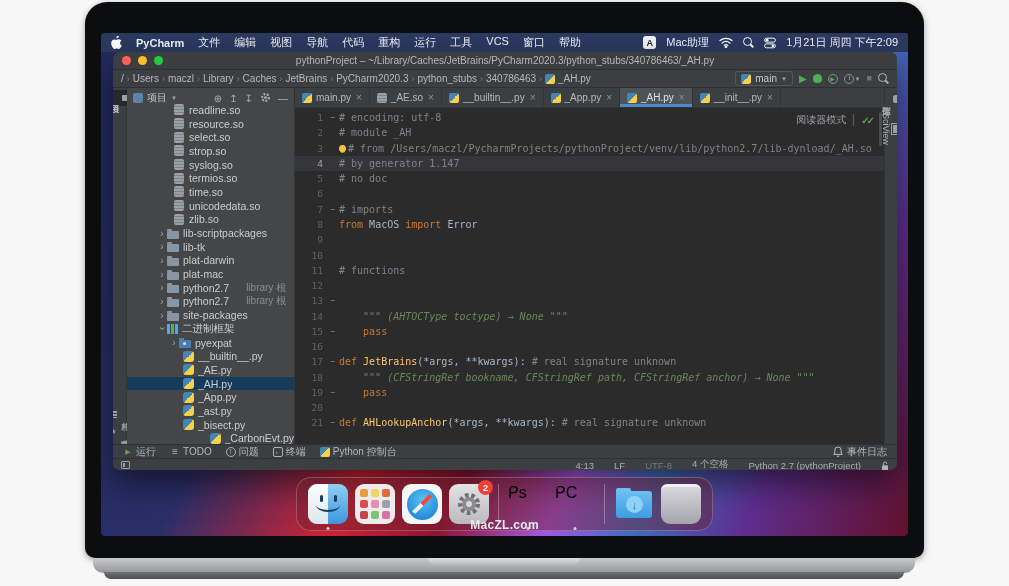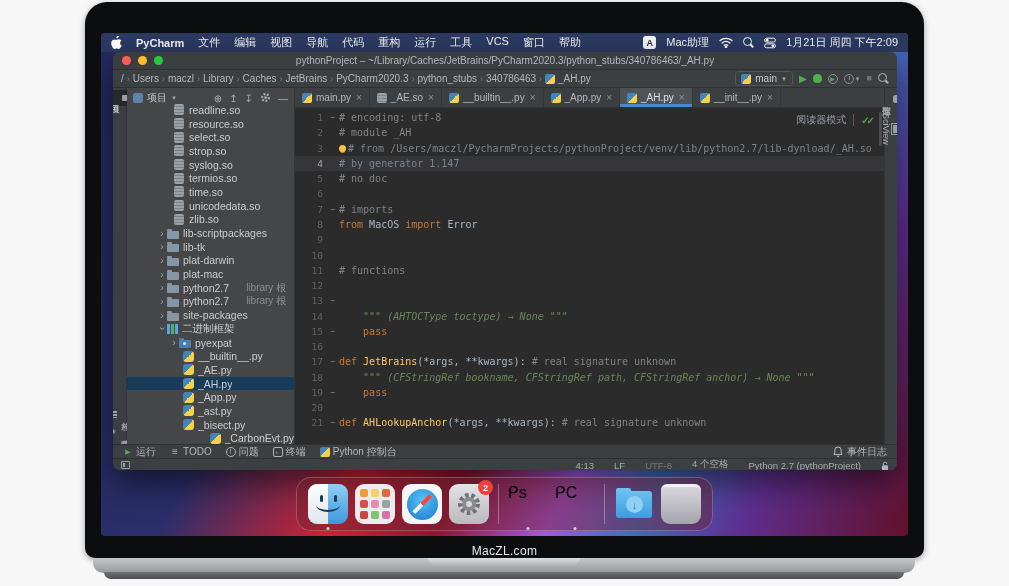--- a/index.html
+++ b/index.html
@@ -2,21 +2,21 @@
 <html><head>
 <meta charset="utf-8">
 <style>
   *{box-sizing:border-box;margin:0;padding:0}
   body{width:1009px;height:586px;background:#f7f7f7;font-family:"Liberation Sans",sans-serif;position:relative;overflow:hidden}
   .stage{position:absolute;inset:0}
   
   .bezel{position:absolute;left:85px;top:2px;width:839px;height:556px;background:#0c0d0e;border-radius:22px 22px 10px 10px;box-shadow:0 2px 6px rgba(0,0,0,.35)}
   .screen{position:absolute;left:16px;top:31px;width:807px;height:503px;border-radius:4px;overflow:hidden;
     background:linear-gradient(118deg,#232a5e 0%,#2a2f6a 30%,#cf2233 46%,#8e1430 56%,#a257e2 66%,#3e6dc2 74%,#5e2f90 84%,#63102a 100%)}
-  .chin{position:absolute;left:0;right:0;bottom:0;height:40px;display:flex;align-items:flex-end;justify-content:center;color:#e9e9ec;font-size:12px;font-weight:normal;letter-spacing:.3px}
+  .chin{position:absolute;left:0;right:0;bottom:0;height:40px;display:flex;align-items:flex-start;justify-content:center;color:#e9e9ec;font-size:12px;font-weight:bold;letter-spacing:.3px}
   .base{position:absolute;left:93px;top:558px;width:822px;height:15px;background:linear-gradient(#c7c9cc,#94969a);border-radius:2px 2px 10px 10px}
   .notch{position:absolute;left:50%;transform:translateX(-50%);top:0;width:152px;height:9px;background:linear-gradient(#dddfe1,#a9abae);border-radius:0 0 10px 10px}
   .base2{position:absolute;left:104px;top:572px;width:800px;height:7px;background:linear-gradient(#6f7174,#4b4d50);border-radius:0 0 12px 12px}
   
   .menubar{position:absolute;left:0;top:0;right:0;height:19px;background:#2c3a62;display:flex;align-items:center;padding:0 10px;color:#f2f4f8;font-size:11px;gap:14px}
   .menubar .appname{font-weight:bold}
   .mi{white-space:nowrap}
   .mright{margin-left:auto;display:flex;align-items:center;gap:10px}
   .inputbadge{width:13px;height:13px;background:#f4f5f7;color:#25304e;border-radius:3px;font-size:9px;font-weight:bold;display:flex;align-items:center;justify-content:center}
   .mag{position:relative;width:11px;height:11px;color:#fff}

